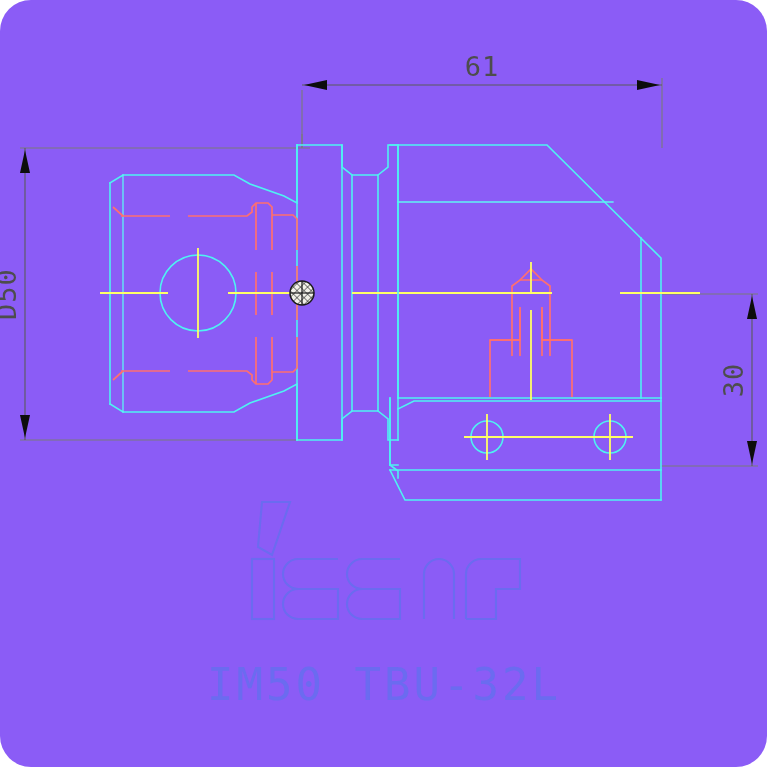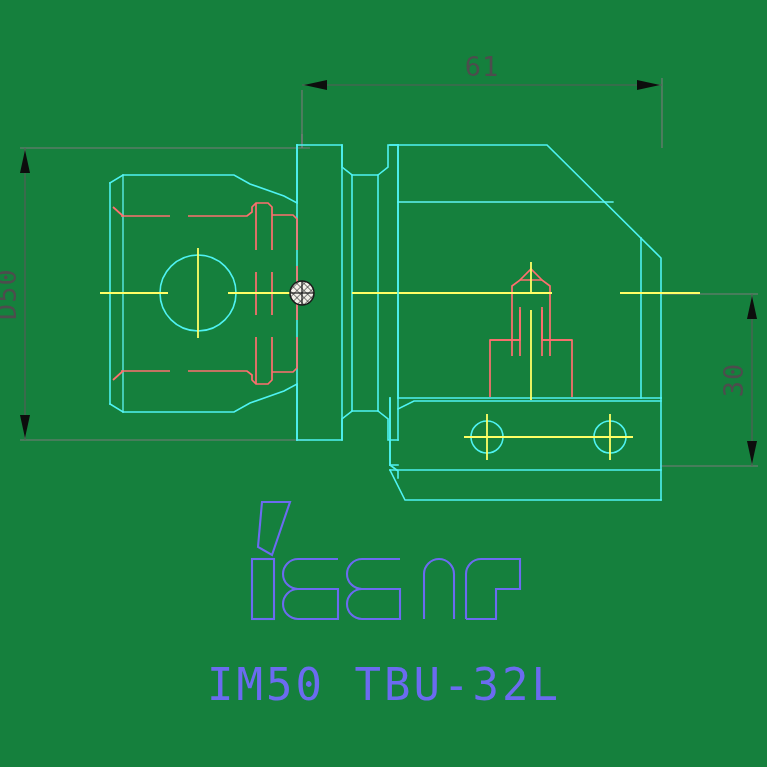--- a/index.html
+++ b/index.html
@@ -10,21 +10,22 @@
   body {
     width: 767px;
     height: 767px;
     overflow: hidden;
     font-family: "Liberation Sans", sans-serif;
   }
   #drawing-root {
     position: relative;
     width: 767px;
     height: 767px;
-    background: #15803d;
+    background: #8b5cf6;
+    border-radius: 31px;
   }
   #cad-svg {
     position: absolute;
     left: 0;
     top: 0;
     width: 767px;
     height: 767px;
     display: block;
   }
   

